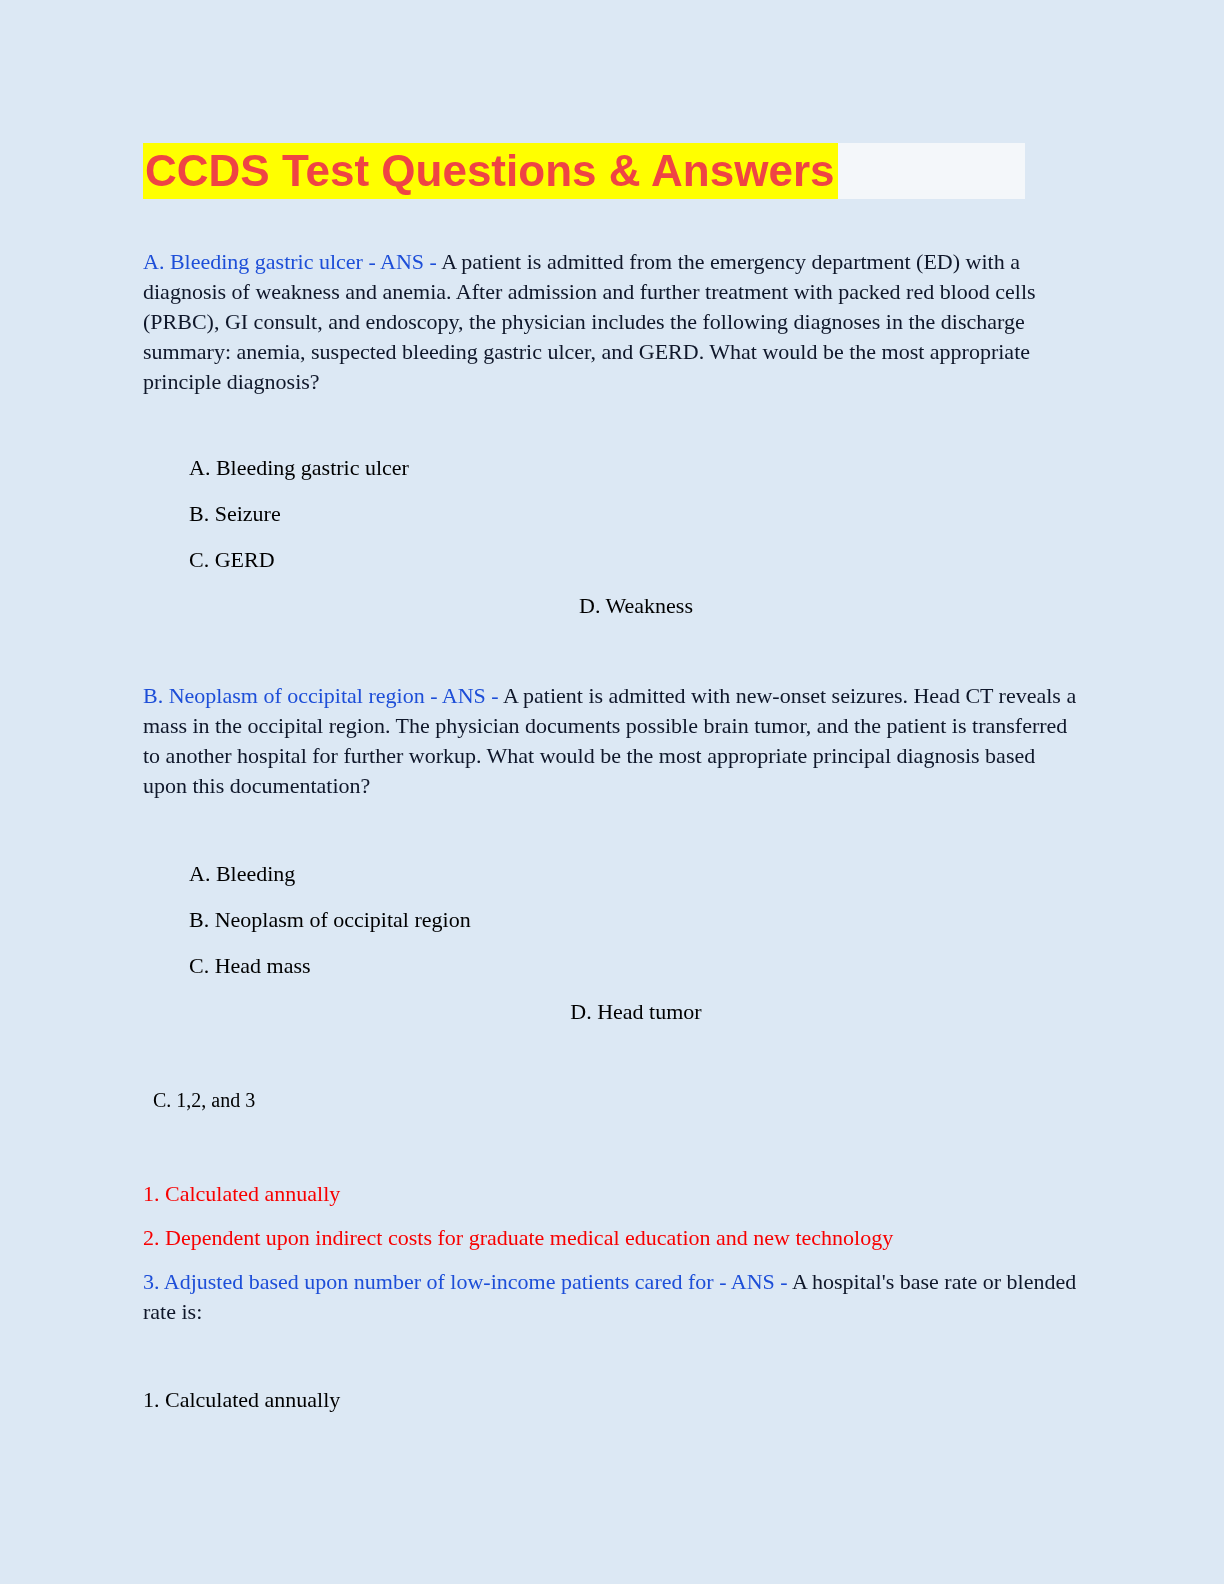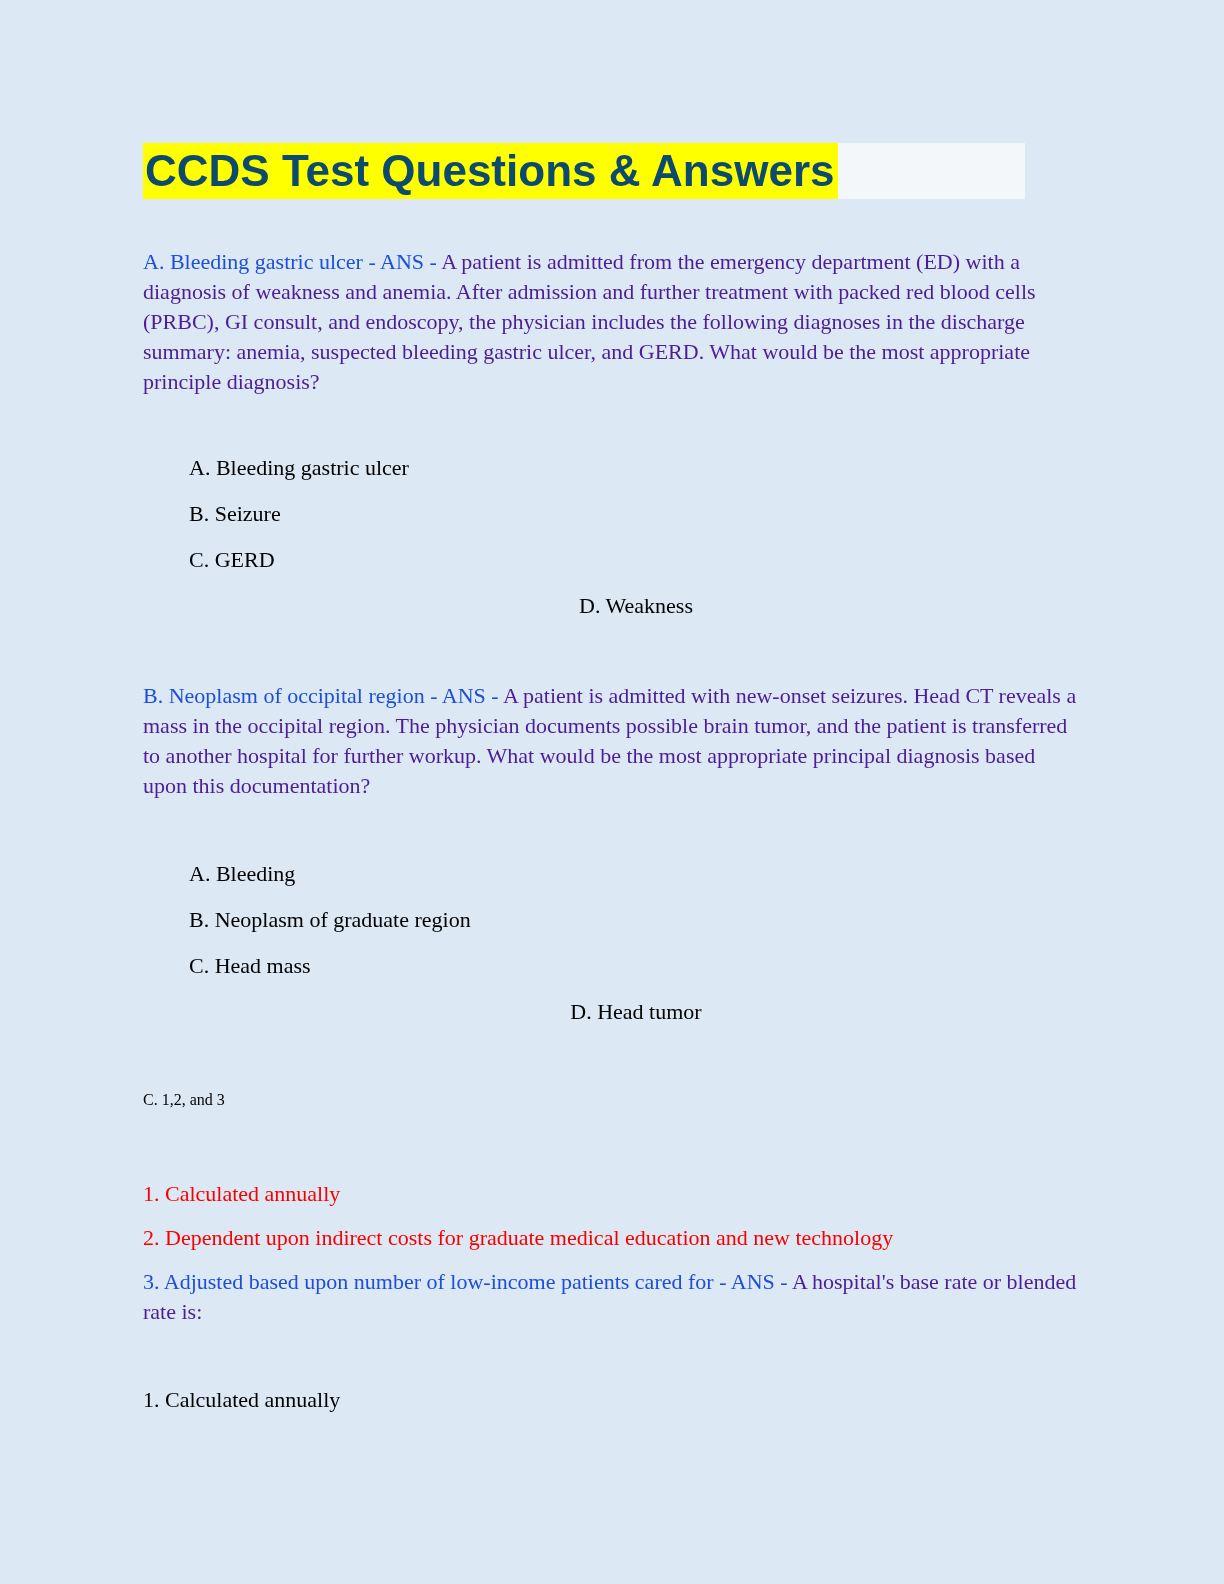--- a/index.html
+++ b/index.html
@@ -25,56 +25,57 @@
 
   
   .title-row {
     display: flex;
     align-items: stretch;
     height: 56px;
   }
   h1.title-row { font-weight: bold; }
   .title-highlight {
     background: #ffff00;
-    color: #0c4a6e;
+    color: #ef4444;
     font-family: "Liberation Sans", sans-serif;
     font-weight: bold;
     font-size: 44px;
     line-height: 56px;
     padding: 0 4px 0 2px;
     white-space: nowrap;
   }
   .title-spacer {
     background: #f4f7fa;
     width: 187px;
     flex: 0 0 auto;
   }
 
   
   .para {
     font-size: 22px;
     line-height: 30px;
     margin-top: 48px;
   }
   .ans-red { color: #1d4ed8; }
-  .q-black { color: #4c1d95; }
+  .q-black { color: #0f172a; }
 
   .options { margin-top: 56px; margin-left: 38px; }
   .option {
     font-size: 22px;
     line-height: 30px;
     margin-bottom: 16px;
     padding-left: 8px;
   }
   .option:last-child { margin-bottom: 0; text-align: center; }
 
   .stray-option {
-    font-size: 16px;
+    font-size: 20px;
     line-height: 30px;
     margin-top: 58px;
+    margin-left: 10px;
   }
 
   .red-list { margin-top: 64px; }
   .red-item {
     font-size: 22px;
     line-height: 30px;
     margin-bottom: 14px;
     color: #f80000;
   }
   .red-item:last-child { margin-bottom: 11px; }
@@ -106,21 +107,21 @@
       <p class="option">A. Bleeding gastric ulcer</p>
       <p class="option">B. Seizure</p>
       <p class="option">C. GERD</p>
       <p class="option">D. Weakness</p>
     </div>
 
     <p class="para mt-q2"><span class="ans-red">B. Neoplasm of occipital region - ANS - </span><span class="q-black">A patient is admitted with new-onset seizures. Head CT reveals a mass in the occipital region. The physician documents possible brain tumor, and the patient is transferred to another hospital for further workup. What would be the most appropriate principal diagnosis based upon this documentation?</span></p>
 
     <div class="options mt-opt2">
       <p class="option">A. Bleeding</p>
-      <p class="option">B. Neoplasm of graduate region</p>
+      <p class="option">B. Neoplasm of occipital region</p>
       <p class="option">C. Head mass</p>
       <p class="option">D. Head tumor</p>
     </div>
 
     <p class="stray-option">C. 1,2, and 3</p>
 
     <div class="red-list">
       <p class="red-item">1. Calculated annually</p>
       <p class="red-item">2. Dependent upon indirect costs for graduate medical education and new technology</p>
       <p class="red-item"><span class="ans-red">3. Adjusted based upon number of low-income patients cared for - ANS - </span><span class="q-black">A hospital's base rate or blended rate is:</span></p>

